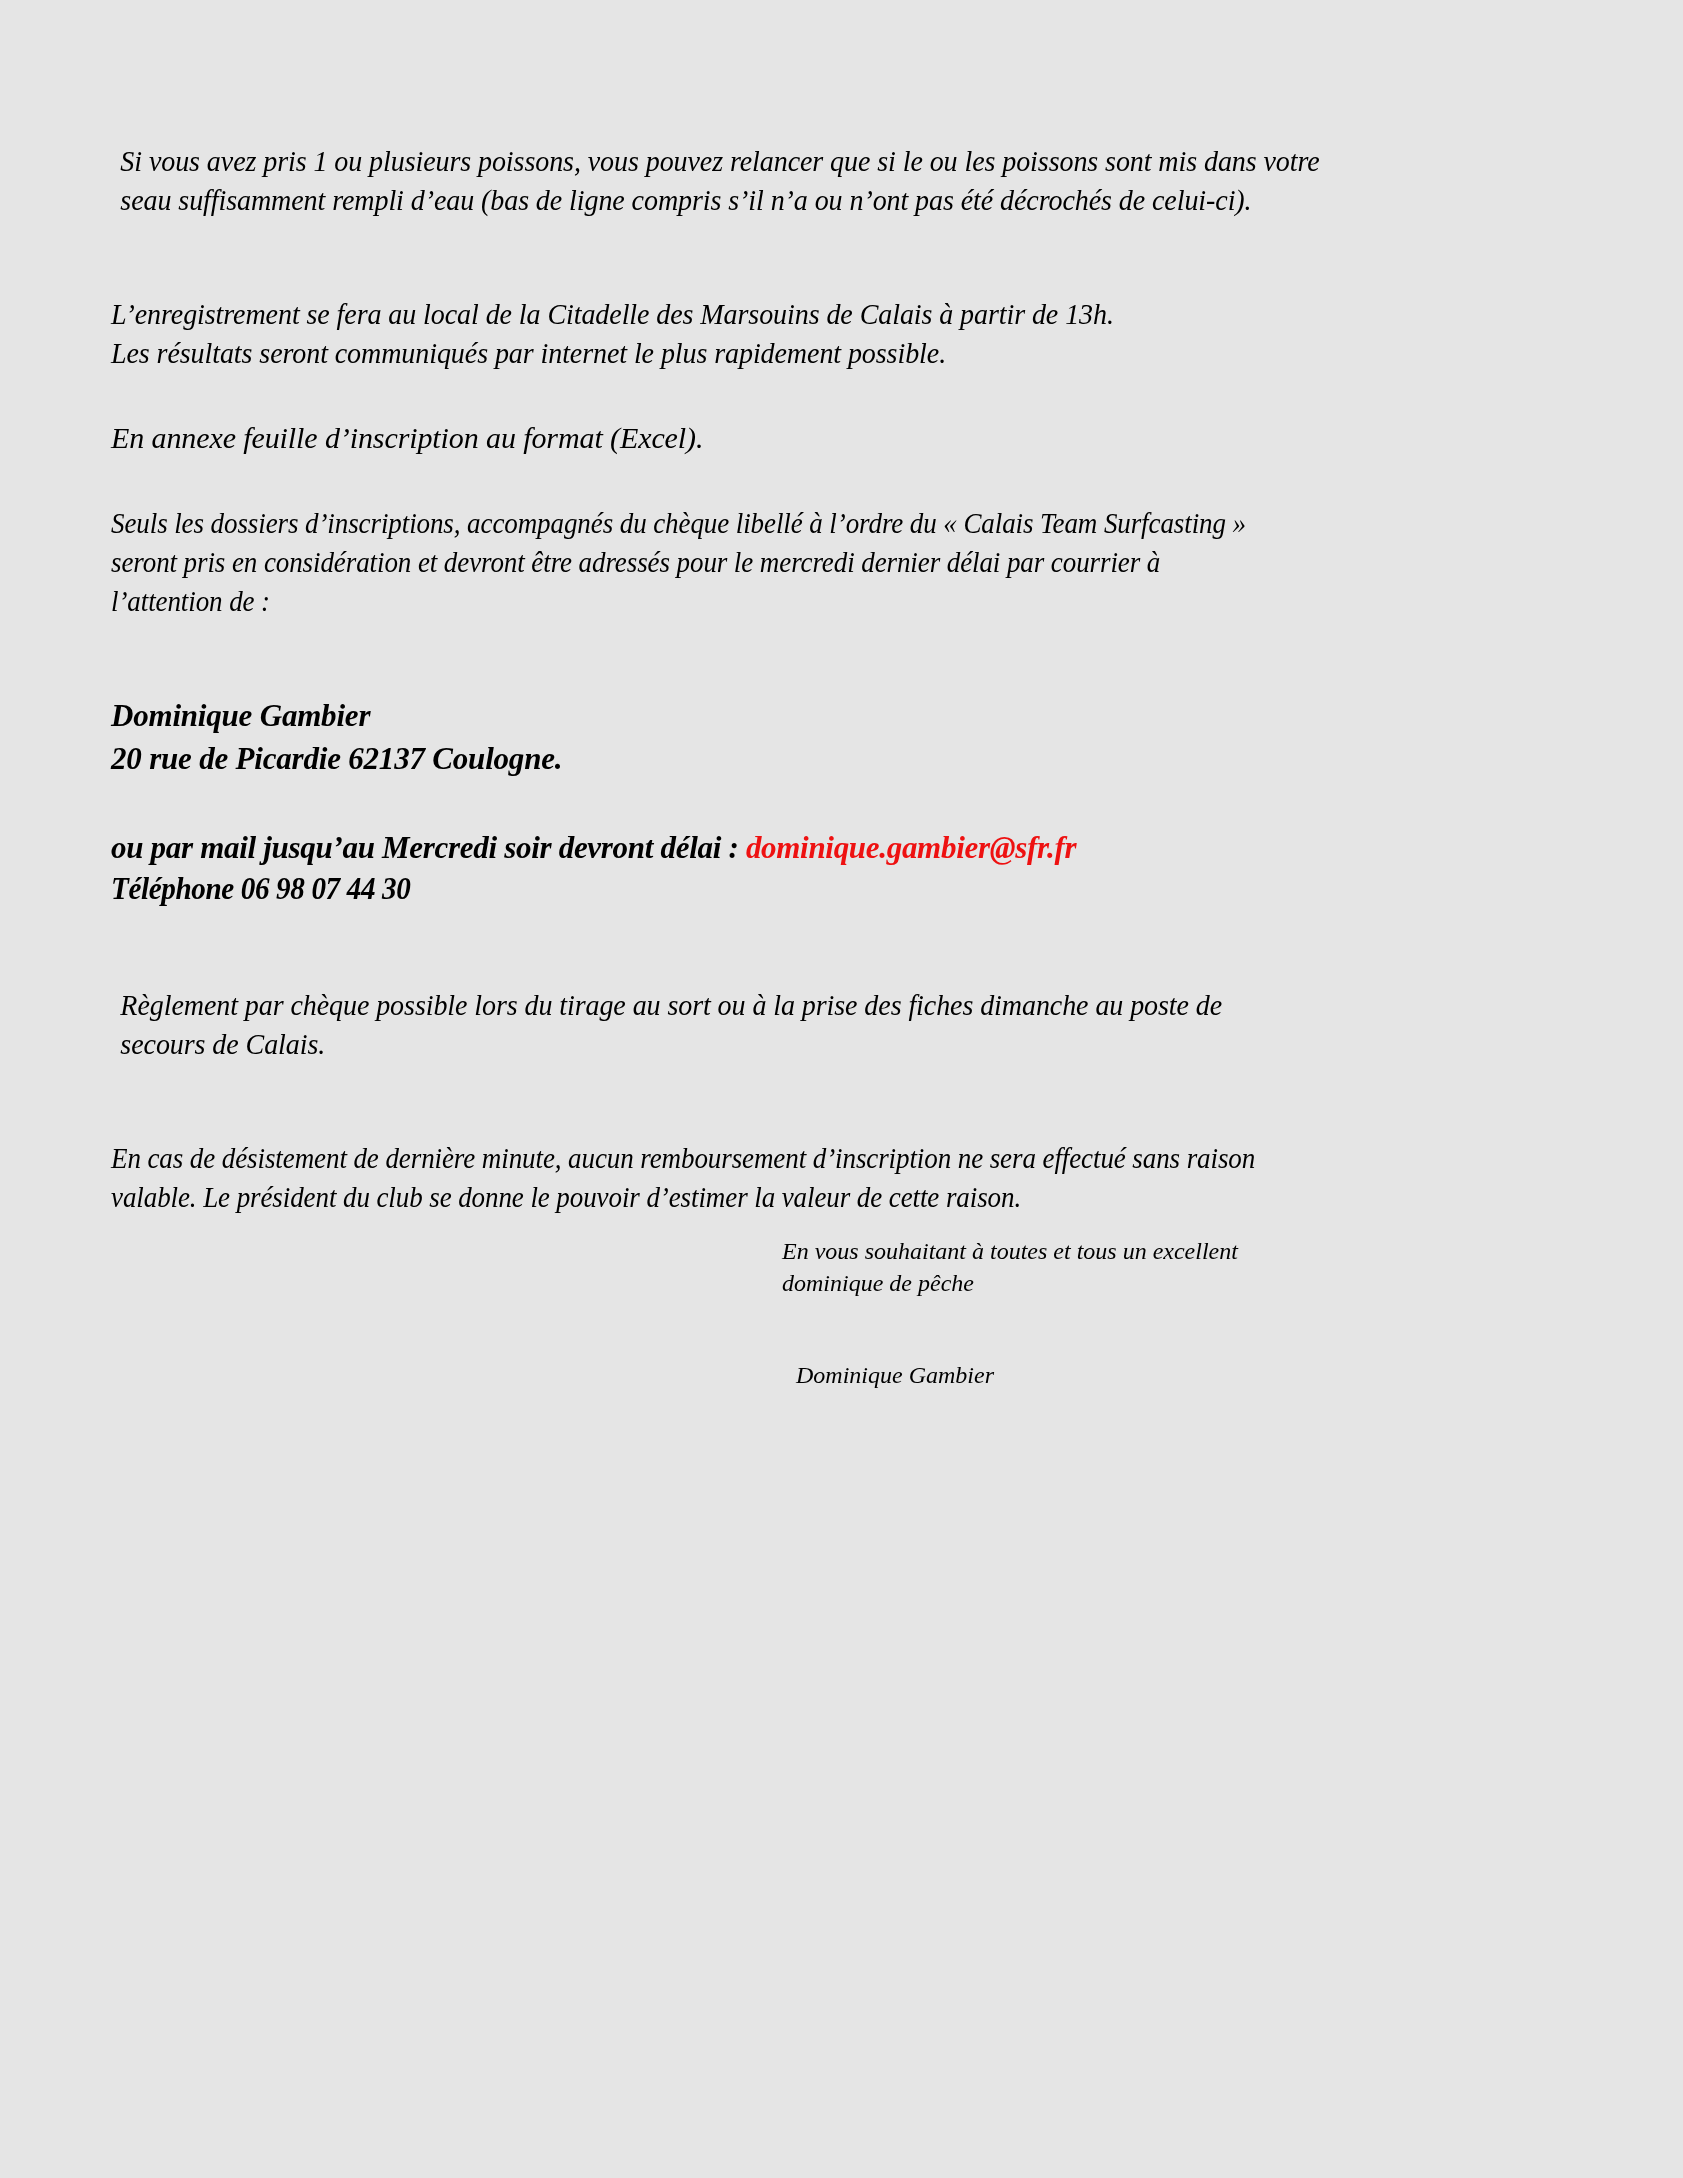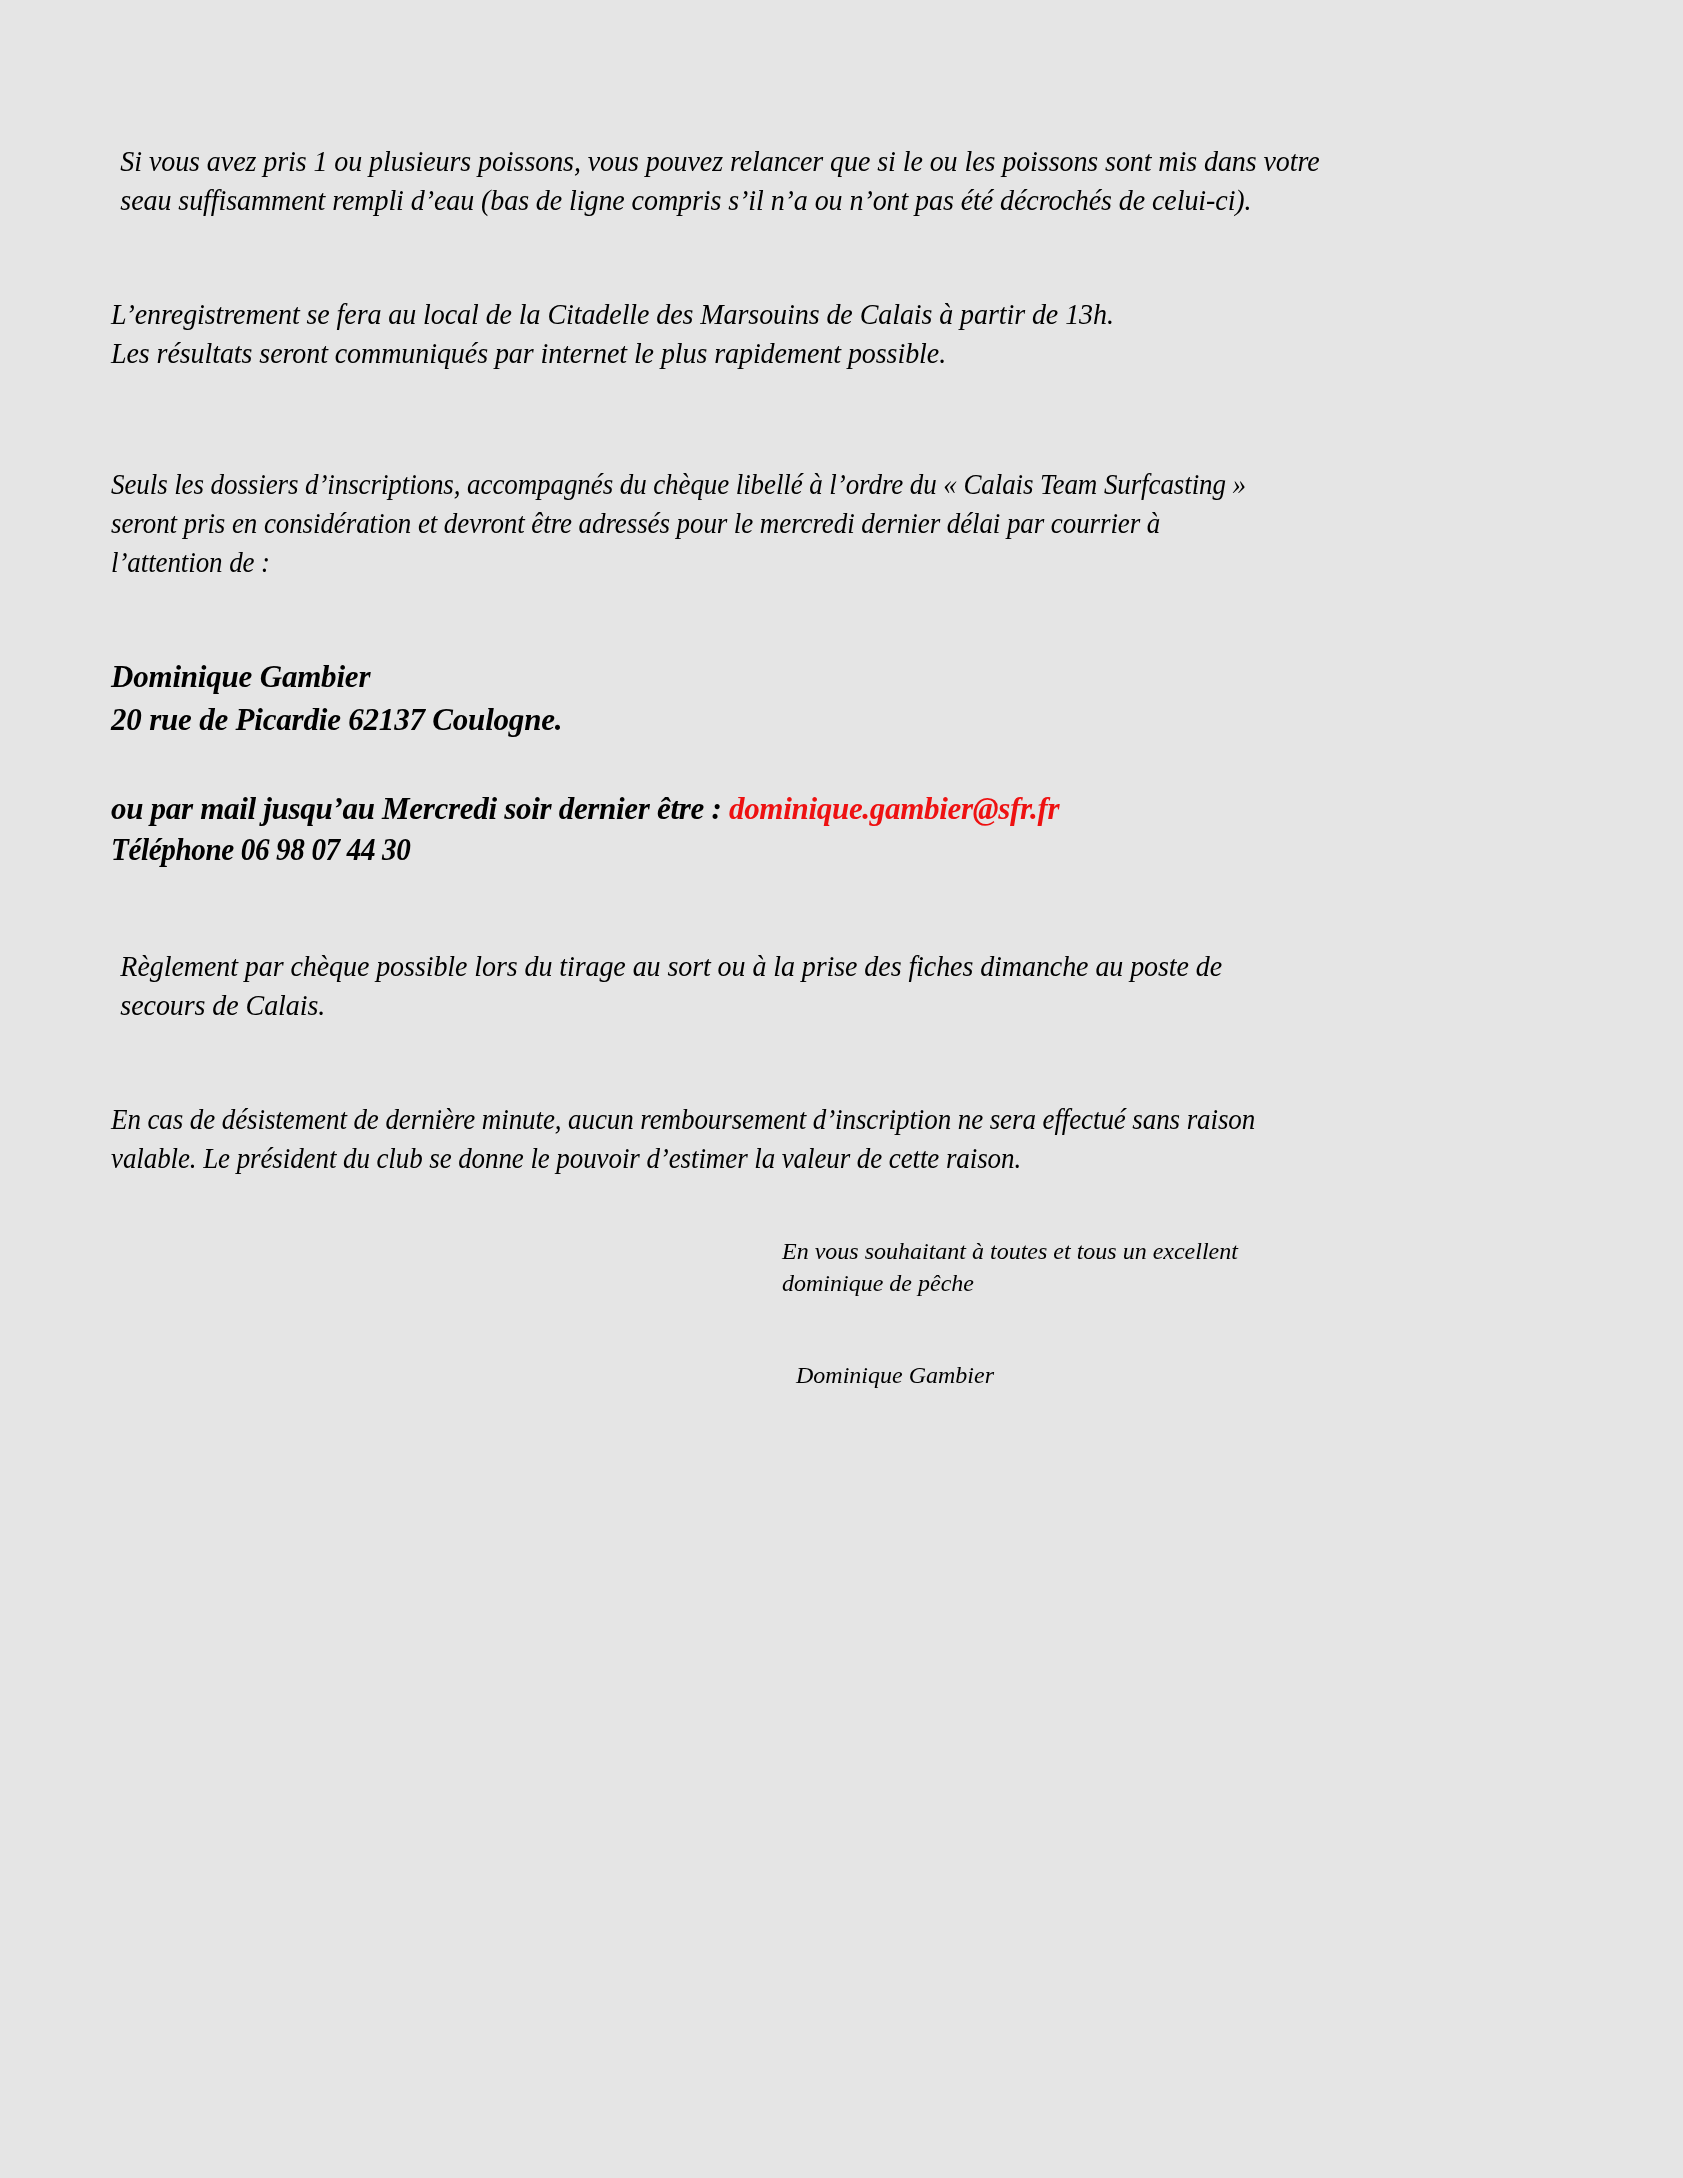--- a/index.html
+++ b/index.html
@@ -126,40 +126,43 @@
 
     <div class="spacer-lg"></div>
 
     <div class="para condensed">
       <div class="nowrap">L’enregistrement se fera au local de la Citadelle des Marsouins de Calais à partir de 13h.</div>
       <div class="nowrap">Les résultats seront communiqués par internet le plus rapidement possible.</div>
     </div>
 
     <div class="spacer-md"></div>
 
+    <div class="para">
+      <div class="nowrap">En annexe feuille d’inscription au format (Excel).</div>
+    </div>
 
     <div class="spacer-md"></div>
 
     <div class="para condensed-tight">
       <div class="nowrap">Seuls les dossiers d’inscriptions, accompagnés du chèque libellé à l’ordre du « Calais Team Surfcasting »</div>
       <div class="nowrap">seront pris en considération et devront être adressés pour le mercredi dernier délai par courrier à</div>
       <div class="nowrap">l’attention de :</div>
     </div>
 
     <div class="spacer-lg"></div>
 
     <div class="bold-block">
       <div class="nowrap">Dominique Gambier</div>
       <div class="nowrap">20 rue de Picardie 62137 Coulogne.</div>
     </div>
 
     <div class="spacer-md"></div>
 
     <div class="mail-line">
-      <span class="nowrap">ou par mail jusqu’au Mercredi soir dernier être : </span><a class="mail nowrap" href="#" style="text-decoration:none;">dominique.gambier@sfr.fr</a>
+      <span class="nowrap">ou par mail jusqu’au Mercredi soir devront délai : </span><a class="mail nowrap" href="#" style="text-decoration:none;">dominique.gambier@sfr.fr</a>
     </div>
 
     <div class="phone-line">
       <span>Téléphone</span>&nbsp;<span>06 98 07 44 30</span>
     </div>
 
     <div class="spacer-lg"></div>
 
     <div class="para condensed p-indent">
       <div class="nowrap">Règlement par chèque possible lors du tirage au sort ou à la prise des fiches dimanche au poste de</div>

